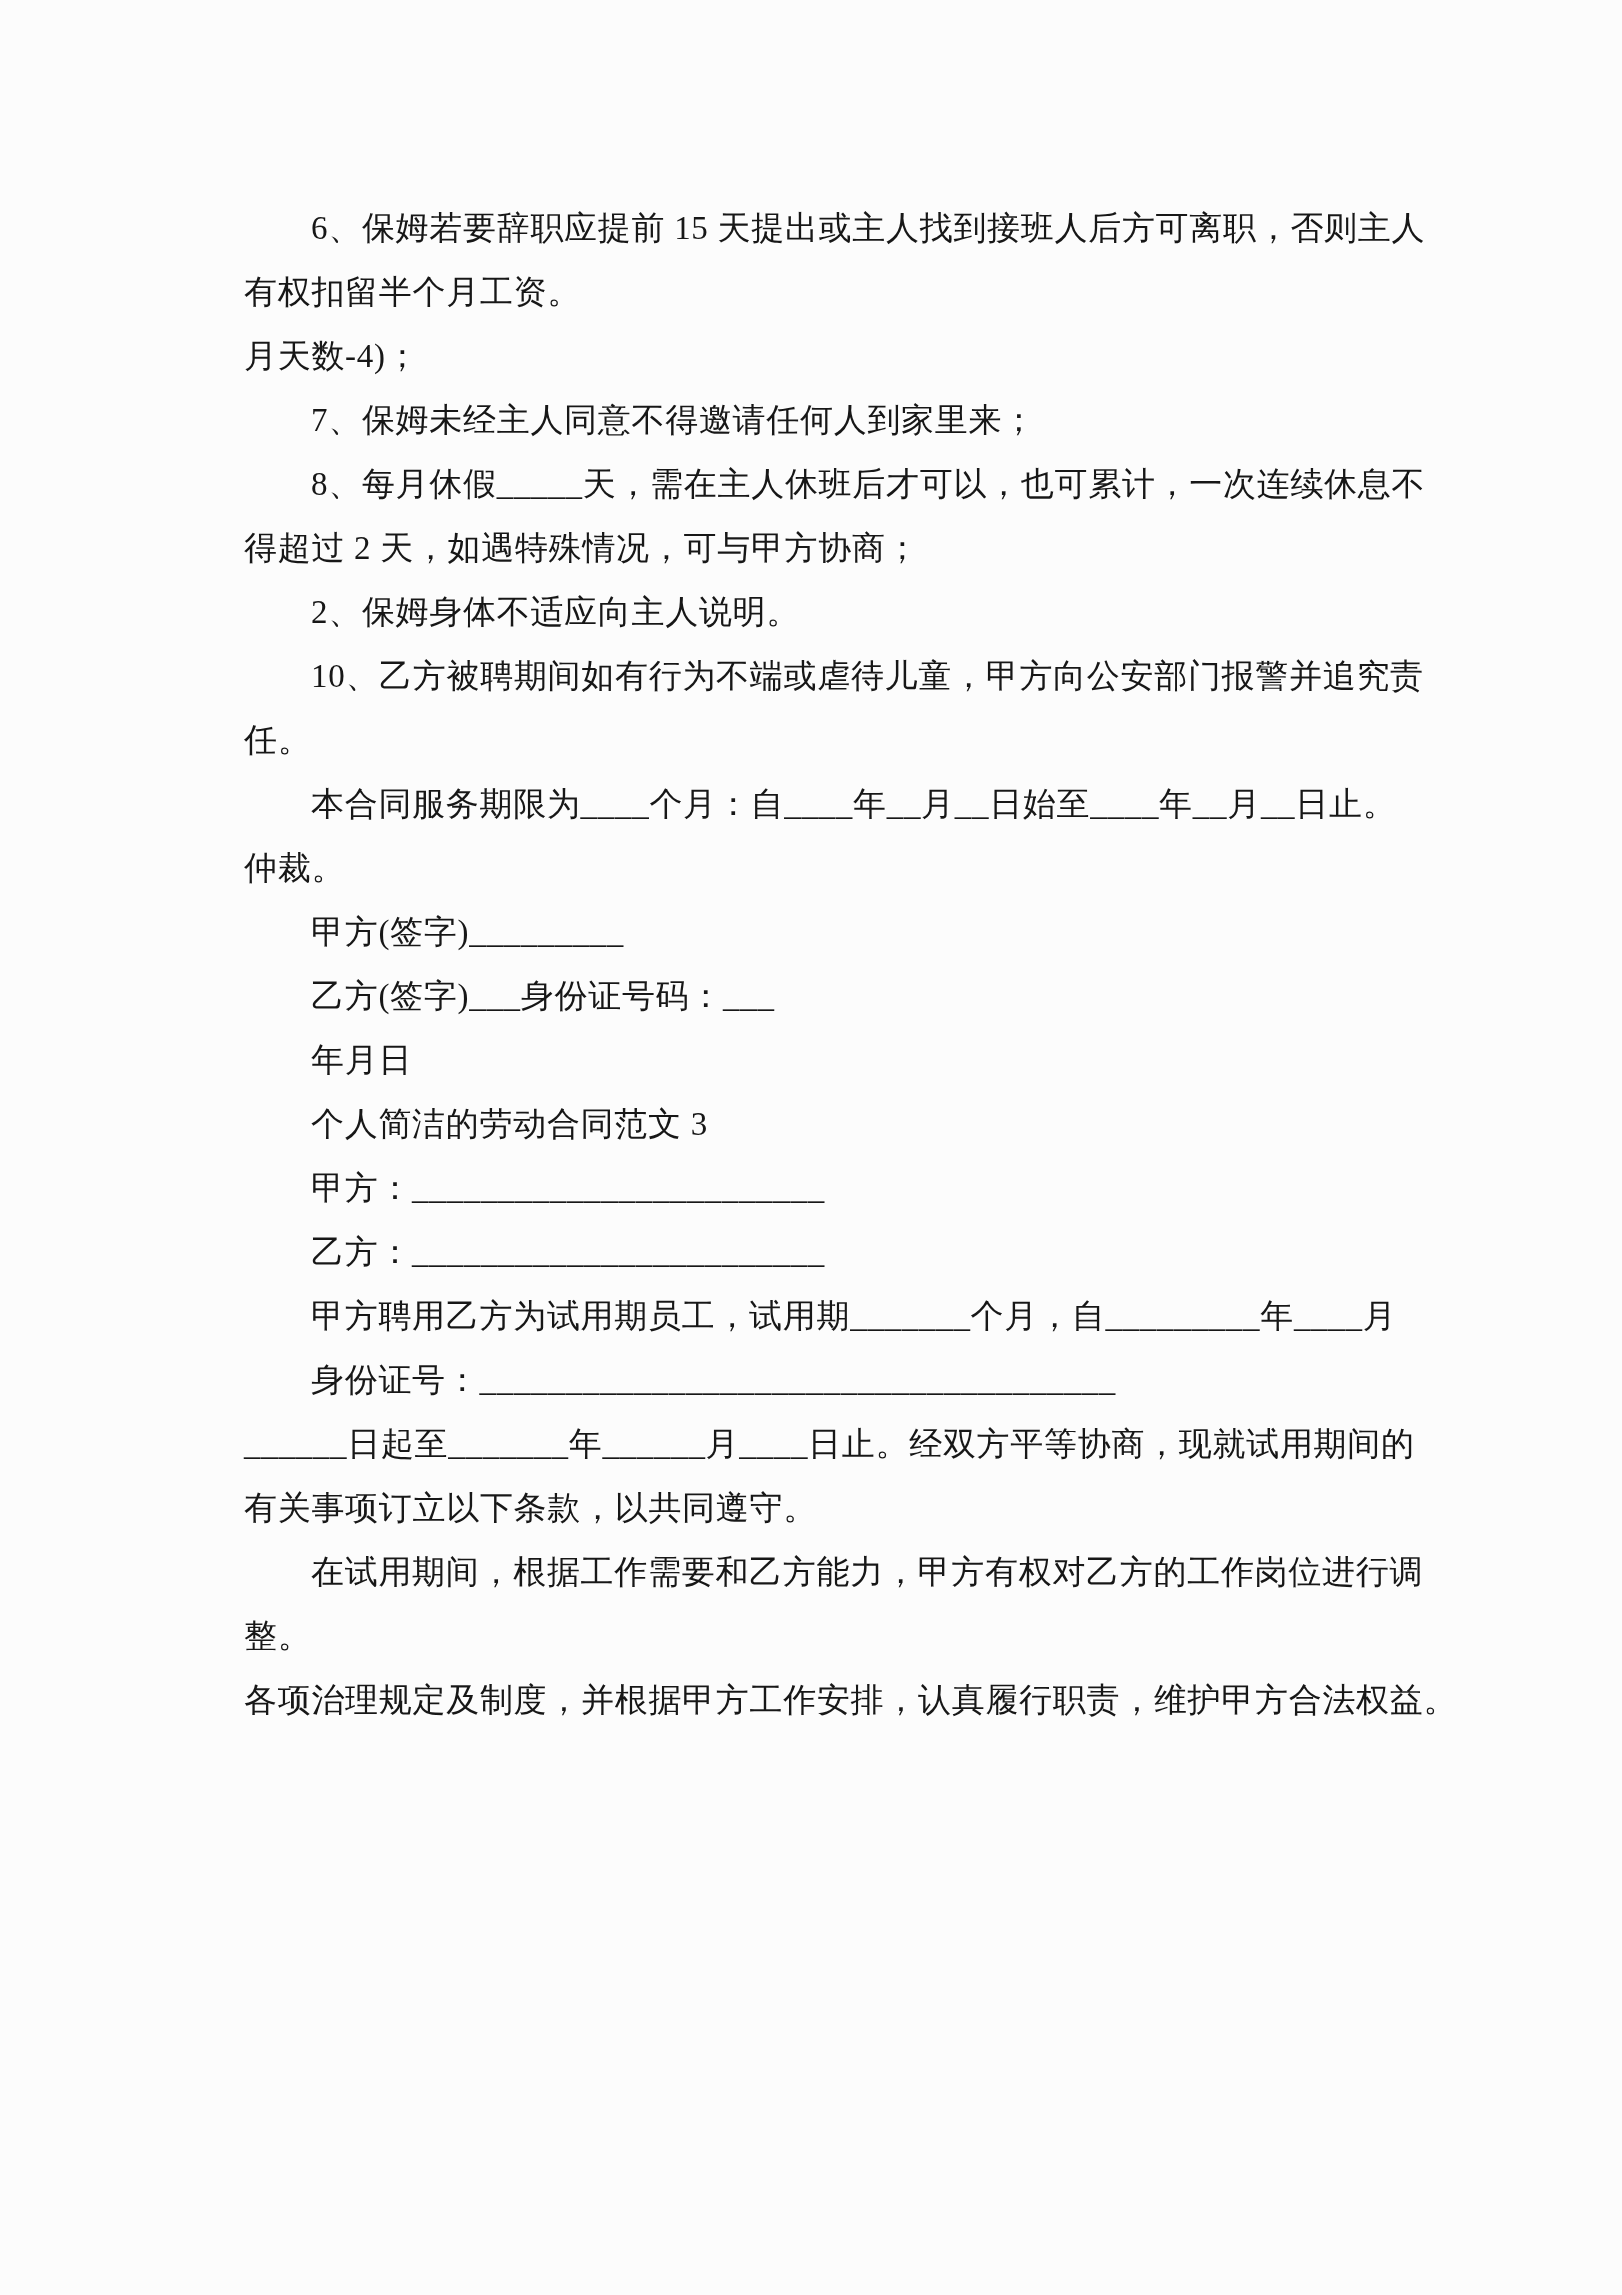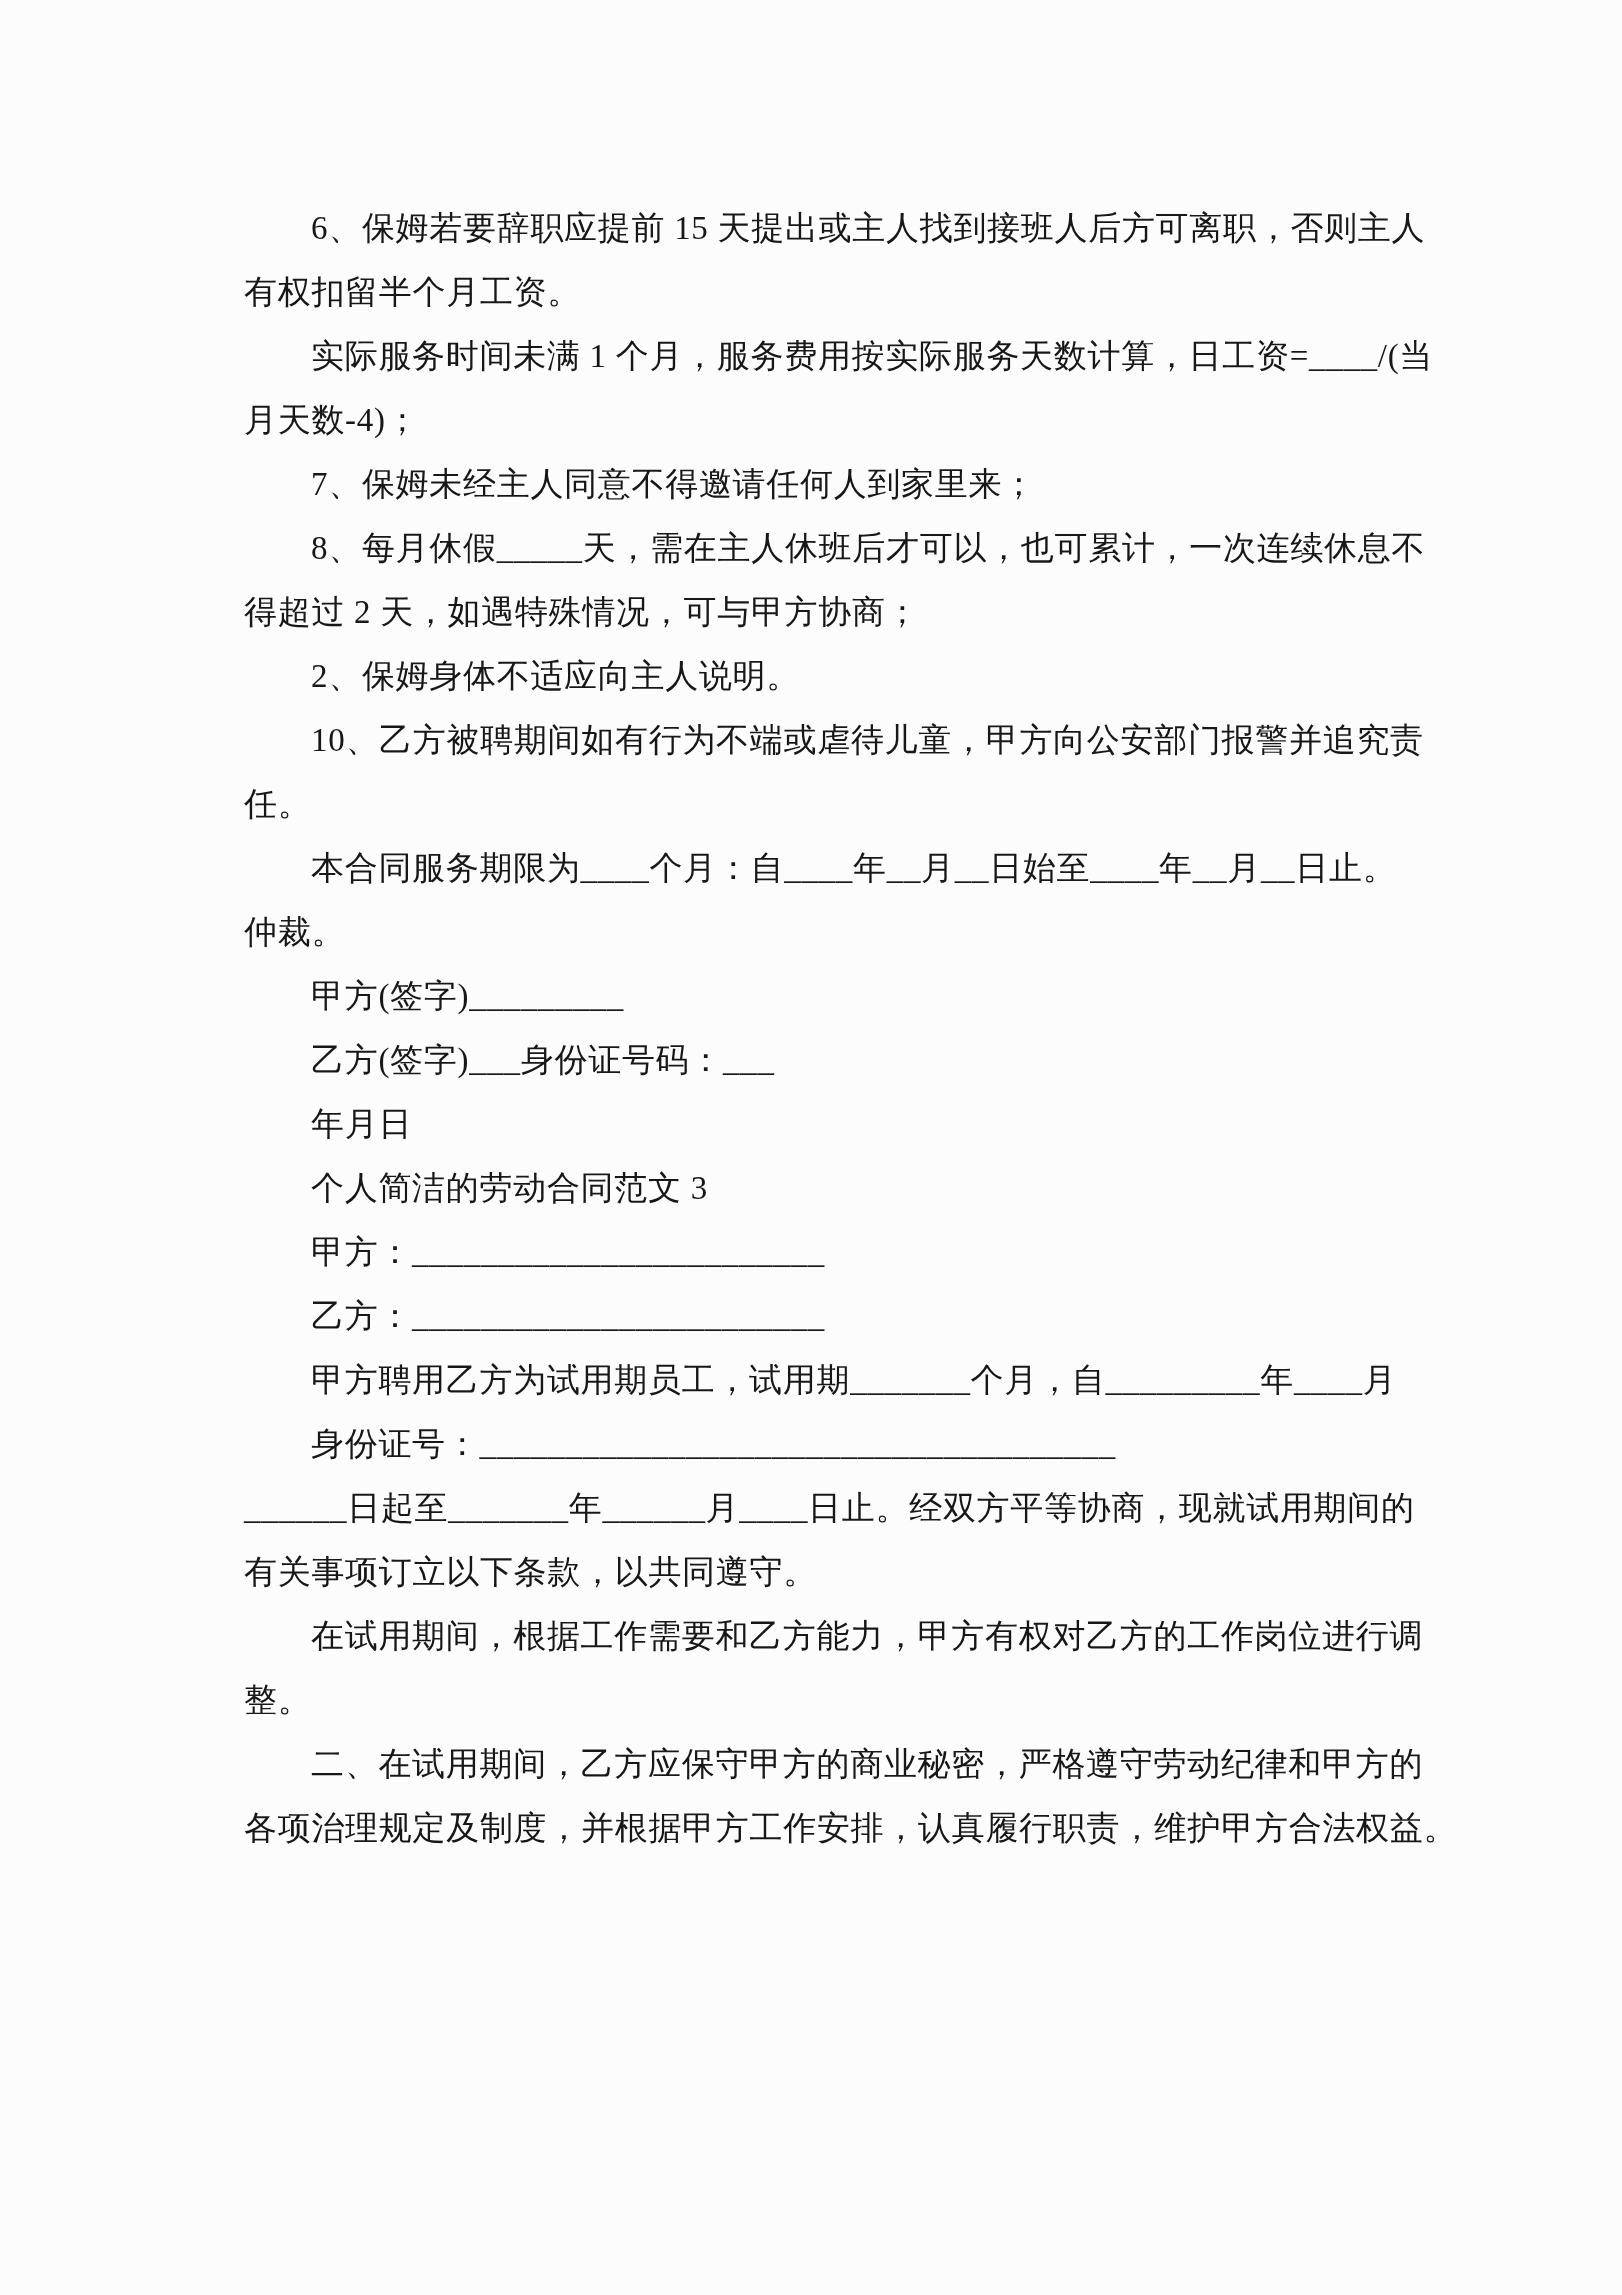--- a/index.html
+++ b/index.html
@@ -35,21 +35,20 @@
     padding-left: 67px;
   }
 </style>
 </head>
 <body>
 
 <div class="page">
   <div class="content">
       <div class="line indent">6、保姆若要辞职应提前 15 天提出或主人找到接班人后方可离职，否则主人</div>
       <div class="line">有权扣留半个月工资。</div>
-      <div class="line indent">实际服务时间未满 1 个月，服务费用按实际服务天数计算，日工资=____/(当</div>
       <div class="line">月天数-4)；</div>
       <div class="line indent">7、保姆未经主人同意不得邀请任何人到家里来；</div>
       <div class="line indent">8、每月休假_____天，需在主人休班后才可以，也可累计，一次连续休息不</div>
       <div class="line">得超过 2 天，如遇特殊情况，可与甲方协商；</div>
       <div class="line indent">2、保姆身体不适应向主人说明。</div>
       <div class="line indent">10、乙方被聘期间如有行为不端或虐待儿童，甲方向公安部门报警并追究责</div>
       <div class="line">任。</div>
       <div class="line indent">本合同服务期限为____个月：自____年__月__日始至____年__月__日止。</div>
       <div class="line">仲裁。</div>
       <div class="line indent">甲方(签字)_________</div>
@@ -57,17 +56,16 @@
       <div class="line indent">年月日</div>
       <div class="line indent">个人简洁的劳动合同范文 3</div>
       <div class="line indent">甲方：________________________</div>
       <div class="line indent">乙方：________________________</div>
       <div class="line indent">甲方聘用乙方为试用期员工，试用期_______个月，自_________年____月</div>
       <div class="line indent">身份证号：_____________________________________</div>
       <div class="line">______日起至_______年______月____日止。经双方平等协商，现就试用期间的</div>
       <div class="line">有关事项订立以下条款，以共同遵守。</div>
       <div class="line indent">在试用期间，根据工作需要和乙方能力，甲方有权对乙方的工作岗位进行调</div>
       <div class="line">整。</div>
-      <div class="line indent">二、在试用期间，乙方应保守甲方的商业秘密，严格遵守劳动纪律和甲方的</div>
       <div class="line">各项治理规定及制度，并根据甲方工作安排，认真履行职责，维护甲方合法权益。</div>
     </div>
 </div>
 
 
 </body></html>

